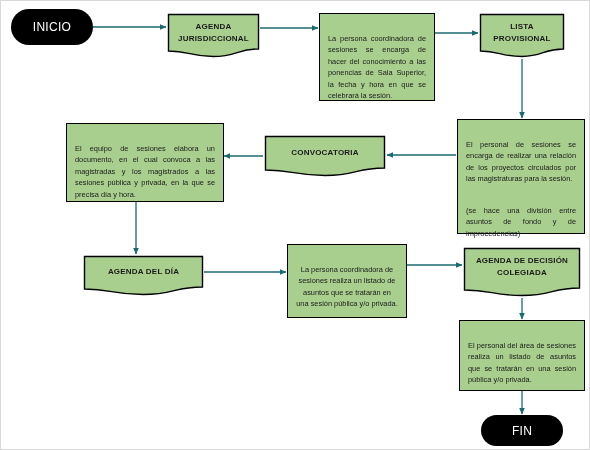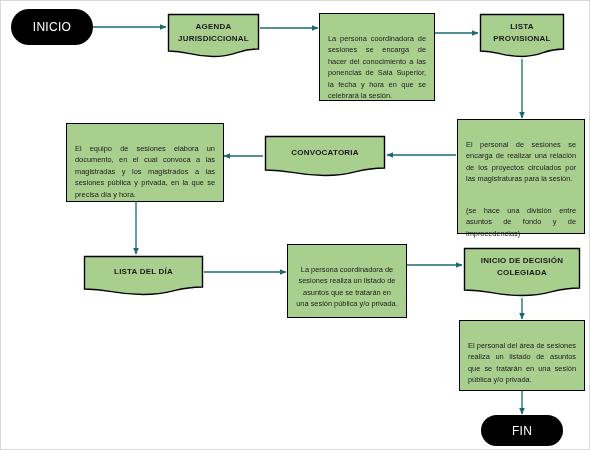--- a/index.html
+++ b/index.html
@@ -157,34 +157,34 @@
 
   <div class="node process" style="left:65px; top:122px; width:158px; height:79px; align-items:flex-start;">
     <div class="txt just">El equipo de sesiones elabora un documento, en el cual convoca a las magistradas y los magistrados a las sesiones pública y privada, en la que se precisa día y hora.</div>
   </div>
 
   <div class="docnode" style="left:82px; top:254px; width:121px; height:41px;">
     <svg width="121" height="41" viewBox="0 0 121 41" preserveAspectRatio="none">
       <path d="M1.5,1.5 L119.5,1.5 L119.5,32 C91,32 91,39.5 60,39.5 C30,39.5 28,34 1.5,34 Z" fill="#a9cf8f" stroke="#000000" stroke-width="1.4"></path>
     </svg>
     <div class="doclabel" style="top:11px;">
-      <span>LISTA DEL DÍA</span>
+      <span>AGENDA DEL DÍA</span>
     </div>
   </div>
 
   <div class="node process" style="left:286px; top:243px; width:120px; height:74px; align-items:flex-start;">
     <div class="txt ctr">La persona coordinadora de sesiones realiza un  listado de asuntos que se  tratarán en una sesión  pública y/o privada.</div>
   </div>
 
   <div class="docnode" style="left:462px; top:246px; width:118px; height:51px;">
     <svg width="118" height="51" viewBox="0 0 118 51" preserveAspectRatio="none">
       <path d="M1.5,1.5 L116.5,1.5 L116.5,41 C89,41 89,48.5 59,48.5 C30,48.5 28,43 1.5,43 Z" fill="#a9cf8f" stroke="#000000" stroke-width="1.4"></path>
     </svg>
     <div class="doclabel" style="top:8px;">
-      <span>INICIO DE DECISIÓN</span><br>
+      <span>AGENDA DE DECISIÓN</span><br>
       <span>COLEGIADA</span>
     </div>
   </div>
 
   <div class="node process" style="left:458px; top:319px; width:126px; height:71px; align-items:flex-start;">
     <div class="txt just">El personal del área de sesiones realiza un listado de asuntos que se tratarán en una sesión pública y/o privada.</div>
   </div>
 
   <div class="node terminal" style="left:480px; top:414px; width:82px; height:31px;">
     <span>FIN</span>

